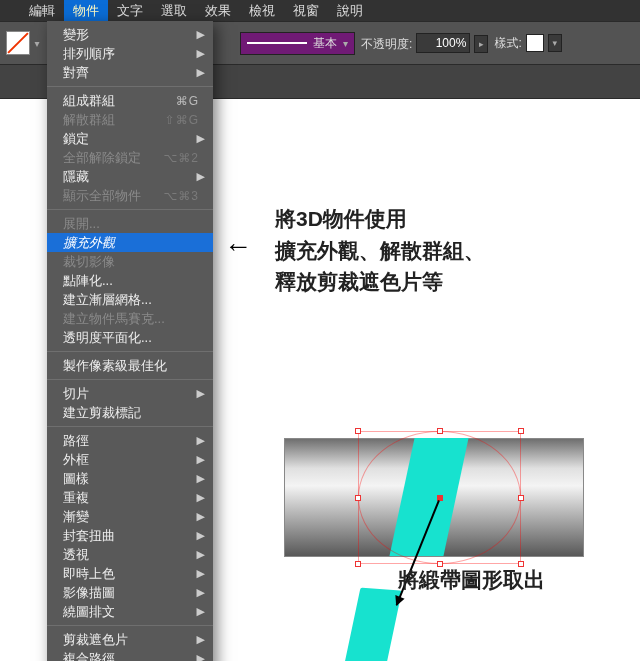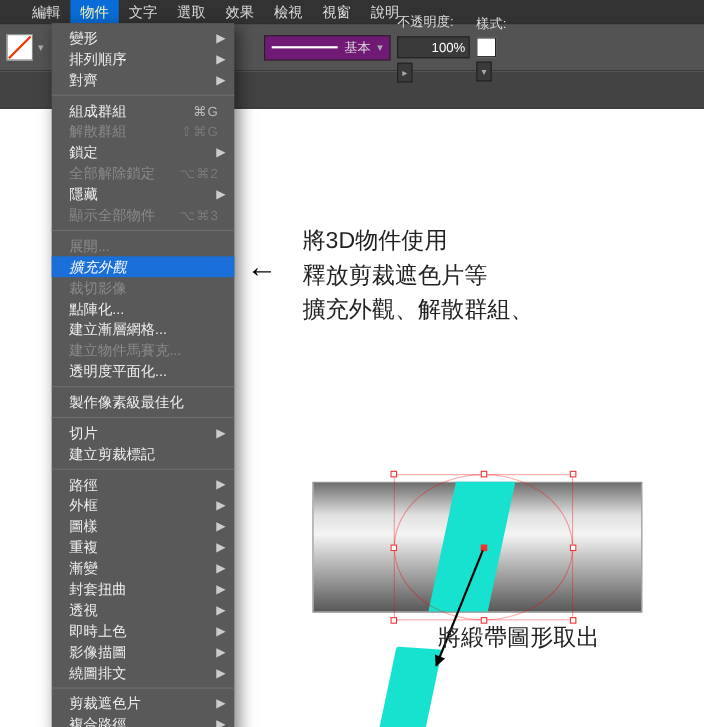--- a/index.html
+++ b/index.html
@@ -10,33 +10,33 @@
 .menubar .m.active { background: #0a6cd6; color: #fef9c3; }
 .toolbar { height: 44px; background: #535353; border-top: 1px solid #2a2a2a; border-bottom: 1px solid #2a2a2a; display: flex; align-items: center; padding-left: 6px; }
 .slashbox { width: 24px; height: 24px; border: 1px solid #888; background: #fff; display: flex; align-items: center; justify-content: center; position: relative; }
 .slashbox::after { content: ""; position: absolute; width: 28px; height: 2px; background: #e30; transform: rotate(-45deg); }
 .chev { width: 14px; height: 24px; display: flex; align-items: center; justify-content: center; color: #aaa; font-size: 10px; }
 .toolbar2 { height: 34px; background: #434343; border-bottom: 1px solid #2a2a2a; display: flex; align-items: center; }
 .stroke-row { position: absolute; left: 240px; top: 21px; height: 44px; display: flex; align-items: center; gap: 6px; color: #ddd; font-size: 12px; z-index: 5; }
 .stroke-line { width: 60px; height: 2px; background: #fff; }
 .strk-lbl { color: #ddd; }
 .strk-sel { width: 14px; height: 18px; background: #3a3a3a; border: 1px solid #222; display: flex; align-items: center; justify-content: center; }
-.opac { display: flex; align-items: flex-start; gap: 4px; flex-direction: column; }
-.opac input { width: 66px; height: 20px; background: #3a3a3a; border: 1px solid #222; color: #fff; font-size: 12px; text-align: right; padding-right: 3px; }
+.opac { display: flex; align-items: flex-end; gap: 4px; }
+.opac input { width: 54px; height: 20px; background: #3a3a3a; border: 1px solid #222; color: #fff; font-size: 12px; text-align: right; padding-right: 3px; }
 .style-sw { width: 18px; height: 18px; background: #fff; border: 1px solid #222; }
 .dropdown { position: absolute; left: 47px; top: 21px; width: 166px; background: #595959; box-shadow: 4px 4px 14px rgba(0,0,0,.5); z-index: 50; font-size: 13px; color: #eee; padding: 4px 0; }
 .dropdown .sep { height: 1px; background: #6f6f6f; margin: 4px 0; }
 .dropdown .it { height: 19px; display: flex; align-items: center; padding: 0 18px 0 16px; position: relative; white-space: nowrap; }
 .dropdown .it.dis { color: #8a8a8a; }
 .dropdown .it.hl { background: #1a6fd8; color: #fff; font-style: italic; }
 .dropdown .it .arr { position: absolute; right: 8px; font-size: 11px; color: #ccc; }
 .dropdown .it .sc { position: absolute; right: 14px; font-size: 12px; color: #bbb; letter-spacing: 1px; }
 .dropdown .it.dis .sc { color: #7a7a7a; }
 .canvas { position: absolute; left: 0; top: 99px; right: 0; bottom: 0; background: #fff; }
-.annot { position: absolute; color: #222; font-size: 21px; line-height: 1.5; font-weight: 400; }
+.annot { position: absolute; color: #222; font-size: 21px; line-height: 1.5; font-weight: 700; }
 .arrow-l { position: absolute; font-size: 28px; color: #000; }
 .cyl { position: absolute; left: 284px; top: 339px; width: 300px; height: 119px; background: linear-gradient(to bottom,#6f6f6f 0%,#e0e0e0 25%,#f4f4f4 40%,#bfbfbf 60%,#585858 100%); border: 1px solid #888; }
 .bbox { position: absolute; left: 358px; top: 332px; width: 163px; height: 133px; }
 .bbox .edge { position: absolute; inset: 0; border: 1px solid rgba(255,0,0,.35); }
 .ellipse { position: absolute; inset: 0; border: 1px solid rgba(255,0,0,.35); border-radius: 50%; }
 .hdl { position: absolute; width: 6px; height: 6px; background: #fff; border: 1px solid #e33; }
 .hdl.ctr { background: #e33; border: none; }
 .ribbon1 { position: absolute; left: 402px; top: 339px; width: 54px; height: 118px; background: #17e2cf; transform: skewX(-12deg); }
 .ribbon2 { position: absolute; left: 345px; top: 490px; width: 42px; height: 145px; background: #17e2cf; transform: skewX(-8deg) rotate(4deg); border-radius: 2px; }
 .arrow-line { position: absolute; width: 2px; background: #000; transform-origin: top left; }
@@ -120,22 +120,22 @@
     <div class="it">影像描圖<span class="arr">▶</span></div>
     <div class="it">繞圖排文<span class="arr">▶</span></div>
     <div class="sep"></div>
     <div class="it">剪裁遮色片<span class="arr">▶</span></div>
     <div class="it">複合路徑<span class="arr">▶</span></div>
   </div>
 
 <div class="canvas">
   <div class="annot" style="left:275px;top:104px">
     <div>將3D物件使用</div>
+    <div>擴充外觀、解散群組、</div>
     <div>釋放剪裁遮色片等</div>
-    <div>擴充外觀、解散群組、</div>
   </div>
   <div class="arrow-l" style="left:224px;top:128px">←</div>
 
   <div class="cyl"></div>
   <div class="ribbon1"></div>
   <div class="bbox">
     <div class="edge"></div>
     <div class="ellipse"></div>
     <div class="hdl" style="left:-3px;top:-3px"></div>
     <div class="hdl" style="left:50%;top:-3px;margin-left:-3px"></div>

